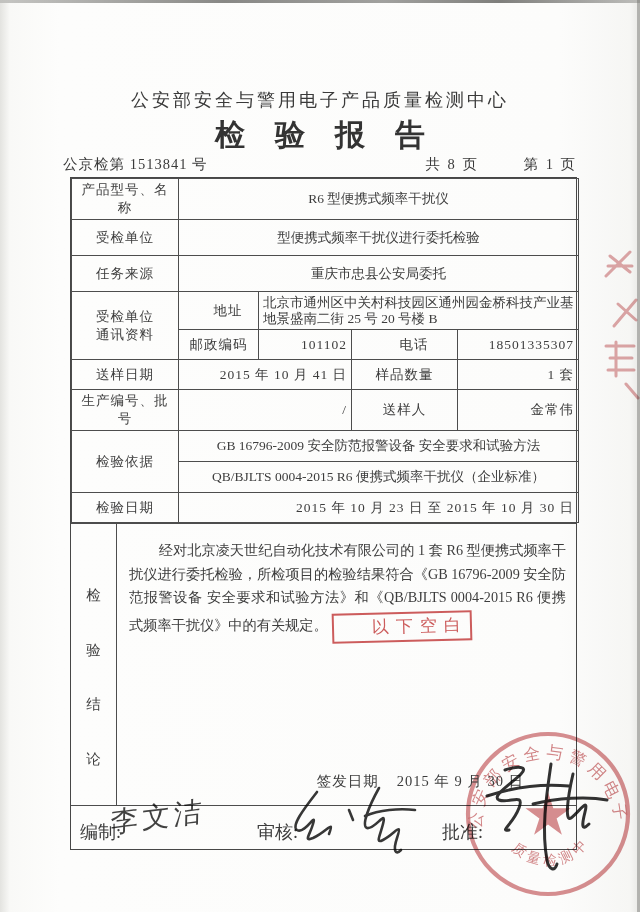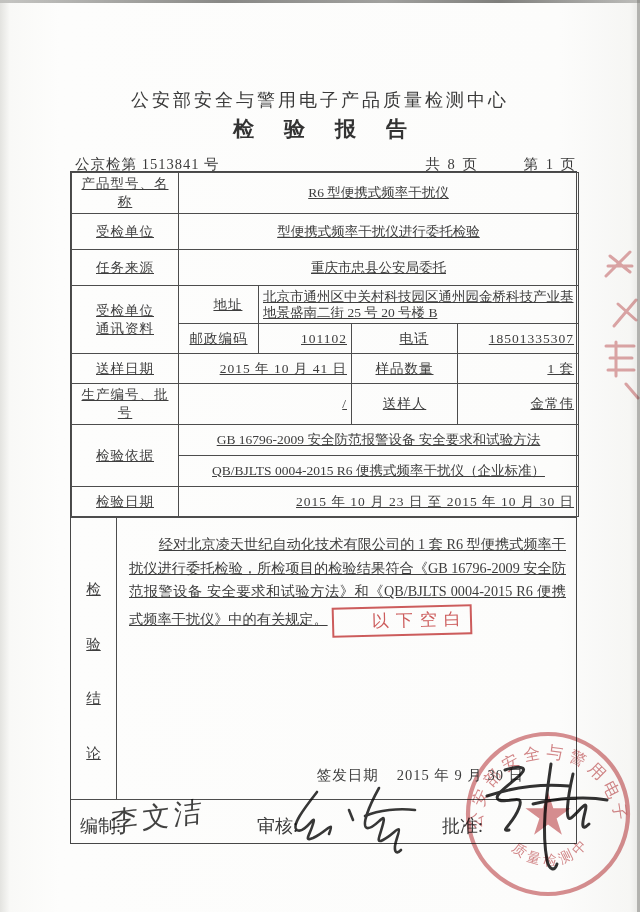--- a/index.html
+++ b/index.html
@@ -11,27 +11,27 @@
     background:linear-gradient(90deg,#e3e3e0 0px,#f9f9f7 10px,#fdfdfc 60px,#fcfcfb 560px,#f6f6f4 630px,#e8e8e5 640px);
     color:#3e3e3e;
   }
   .edge-top { position:absolute; top:0; left:0; width:100%; height:3px;
     background:linear-gradient(90deg,#b9b9b6 0%,#6b6b68 35%,#8a8a87 60%,#5f5f5c 78%,#aFaFac 100%); opacity:.8; }
   .edge-right { position:absolute; top:0; right:0; width:3px; height:100%; background:#6e6e6b; opacity:.45; }
 
   .org-title { position:absolute; top:88px; left:0; width:100%; text-align:center;
     font-size:18px; letter-spacing:3px; color:#3a3a3a; }
   .report-title { position:absolute; top:115px; left:0; width:100%; text-align:center;
-    font-size:21px; font-weight:600; letter-spacing:30px; text-indent:30px; color:#333; }
+    font-size:30px; font-weight:600; letter-spacing:30px; text-indent:30px; color:#333; }
   .meta-row { position:absolute; top:155px; left:63px; width:514px; font-size:14.5px; color:#3a3a3a; }
-  .meta-no { position:absolute; left:12px; top:0; letter-spacing:1px; }
+  .meta-no { position:absolute; left:0; top:0; letter-spacing:1px; }
   .meta-pages { position:absolute; right:0; top:0; letter-spacing:2px; }
   .meta-pages span { margin-left:39px; }
 
-  .doc-table-wrap { position:absolute; left:70px; top:171px; width:507px; border:1.6px solid #474747; background:transparent;text-decoration:underline; }
+  .doc-table-wrap { position:absolute; left:70px; top:177px; width:507px; border:1.6px solid #474747; background:transparent; }
   table.info { width:100%; border-collapse:collapse; table-layout:fixed; }
   table.info td { border:1.4px solid #4d4d4d; font-size:13.5px; color:#3d3d3d; padding:2px 4px; vertical-align:middle; }
   td.lab { text-align:center; letter-spacing:1px; }
   td.val { text-align:center; padding-left:12px; font-size:14px; }
   td.cen { text-align:right; font-size:14px; letter-spacing:1px; }
   td.addr { font-size:13.5px; line-height:16px; padding:2px 6px 2px 8px; }
   .sp2 { letter-spacing:1.4em; text-indent:1.4em; } 
   tr.r36 td { height:36px; } tr.r38 td { height:38px; } tr.r30 td { height:30px; } tr.r31 td { height:31px; }
 
   .conclusion-row { display:flex; height:282px; border-top:1.4px solid #4d4d4d; }

